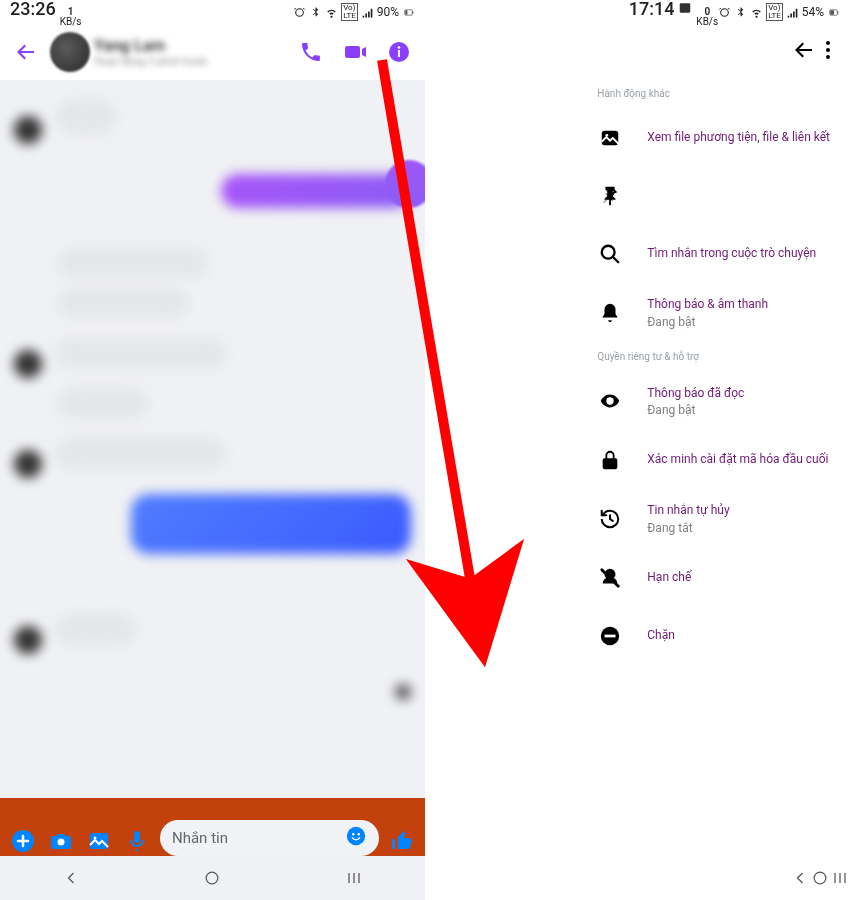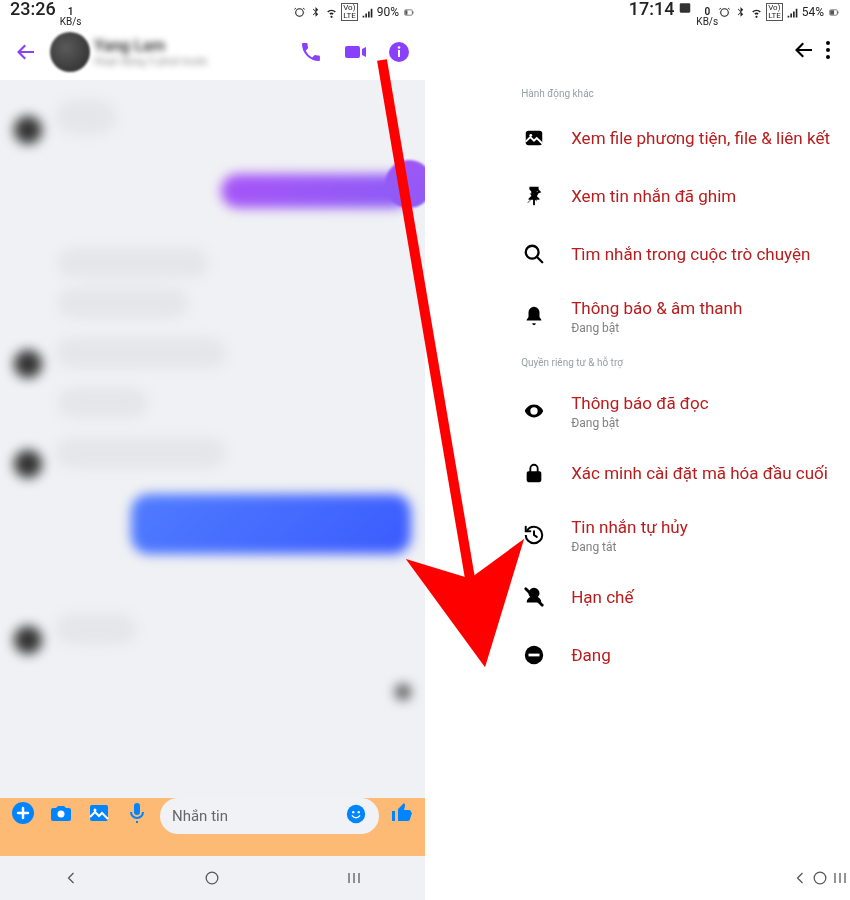--- a/index.html
+++ b/index.html
@@ -36,42 +36,42 @@
   .chat-body { flex: 1; position: relative; overflow: hidden; }
   .blur-layer { position: absolute; inset: 0; filter: blur(6px); padding: 10px 14px; }
   .bubble { border-radius: 18px; margin: 10px 0; }
   .bubble.in { background: #e4e6ea; }
   .bubble.out { background: linear-gradient(135deg, #a855f7, #8b5cf6); margin-left: auto; }
   .bubble.out-blue { background: linear-gradient(135deg, #4f7cff, #3b5bfe); margin-left: auto; }
   .mini-av { width: 28px; height: 28px; border-radius: 50%; background: #333; margin-right: 8px; }
   .row-in { display: flex; align-items: flex-end; gap: 6px; }
 
   
-  .compose { height: 58px; display: flex; align-items: flex-start; padding: 0 8px; gap: 8px; background: #fdba74; }
+  .compose { height: 58px; display: flex; align-items: flex-end; padding: 0 8px; gap: 8px; background: #c2410c; }
   .compose .ci { width: 30px; height: 30px; display: flex; align-items: center; justify-content: center; color: #0084ff; }
   .compose .ci svg { width: 24px; height: 24px; }
   .compose-input { flex: 1; height: 36px; background: #f0f2f5; border-radius: 18px; display: flex; align-items: center; padding: 0 12px; color: #65676b; font-size: 15px; justify-content: space-between; }
   .compose-input .emoji { color: #0084ff; }
 
   
   .navbar { height: 44px; display: flex; align-items: center; justify-content: space-around; }
   .navbar svg { width: 20px; height: 20px; stroke: #555; fill: none; stroke-width: 1.5; }
 
   
   .detail-header { height: 56px; display: flex; align-items: center; padding: 0 10px; justify-content: space-between; }
   .detail-header svg { width: 24px; height: 24px; }
 
   
   .detail-body { flex: 1; overflow-y: hidden; padding: 0 0 0 0; }
   .section-title { font-size: 10px; color: #9aa0a6; padding: 8px 20px 10px; }
   .setting-row { display: flex; align-items: center; padding: 14px 20px; gap: 24px; min-height: 58px; }
   .setting-row .sicon { width: 26px; height: 26px; display: flex; align-items: center; justify-content: center; color: #000; flex-shrink: 0; }
   .setting-row .sicon svg { width: 22px; height: 22px; }
   .setting-text { display: flex; flex-direction: column; }
-  .setting-label { font-size: 17px; color: #b91c1c; line-height: 1.3; }
+  .setting-label { font-size: 12px; color: #701a75; line-height: 1.3; }
   .setting-sub { font-size: 12px; color: #808080; margin-top: 2px; }
 
   
   .arrow-overlay { position: absolute; left: 0; top: 0; pointer-events: none; }
 
   .purple-dot { position:absolute; width:48px; height:48px; border-radius:50%; background:linear-gradient(135deg,#a855f7,#8b5cf6); top:80px; right:-8px; filter:blur(1px); }
 </style>
 </head>
 <body>
 
@@ -293,23 +293,20 @@
 
 
       <div class="setting-row">
         <div class="sicon">
             <svg viewBox="0 0 24 24" fill="currentColor">
               <path d="M14 2l6 6-3 1-3 5 1 4-4-4-6 6v-1l6-6-4-4 4 1 5-3z" transform="rotate(0 12 12)"></path>
               <path d="M7 2h10v3l-2 2v5l3 3v1H6v-1l3-3V7L7 5z"></path>
               <rect x="11" y="15" width="2" height="7"></rect>
             </svg>
           </div>
-        <div class="setting-text">
-            <span class="setting-label">Xem tin nhắn đã ghim</span>
-          </div>
       </div>
 
       <div class="setting-row">
         <div class="sicon">
             <svg viewBox="0 0 24 24" fill="none" stroke="currentColor" stroke-width="2.5">
               <circle cx="10" cy="10" r="7"></circle>
               <path d="M15 15l6 6" stroke-linecap="round"></path>
             </svg>
           </div>
         <div class="setting-text">
@@ -383,21 +380,21 @@
       </div>
 
       <div class="setting-row">
         <div class="sicon">
             <svg viewBox="0 0 24 24" fill="currentColor">
               <circle cx="12" cy="12" r="10"></circle>
               <rect x="6" y="10.5" width="12" height="3" fill="#fff"></rect>
             </svg>
           </div>
         <div class="setting-text">
-            <span class="setting-label">Đang</span>
+            <span class="setting-label">Chặn</span>
           </div>
       </div>
 
     </div>
 
     <div class="navbar">
       <svg viewBox="0 0 24 24">
           <path d="M15 6l-6 6 6 6"></path>
         </svg>
       <svg viewBox="0 0 24 24">

